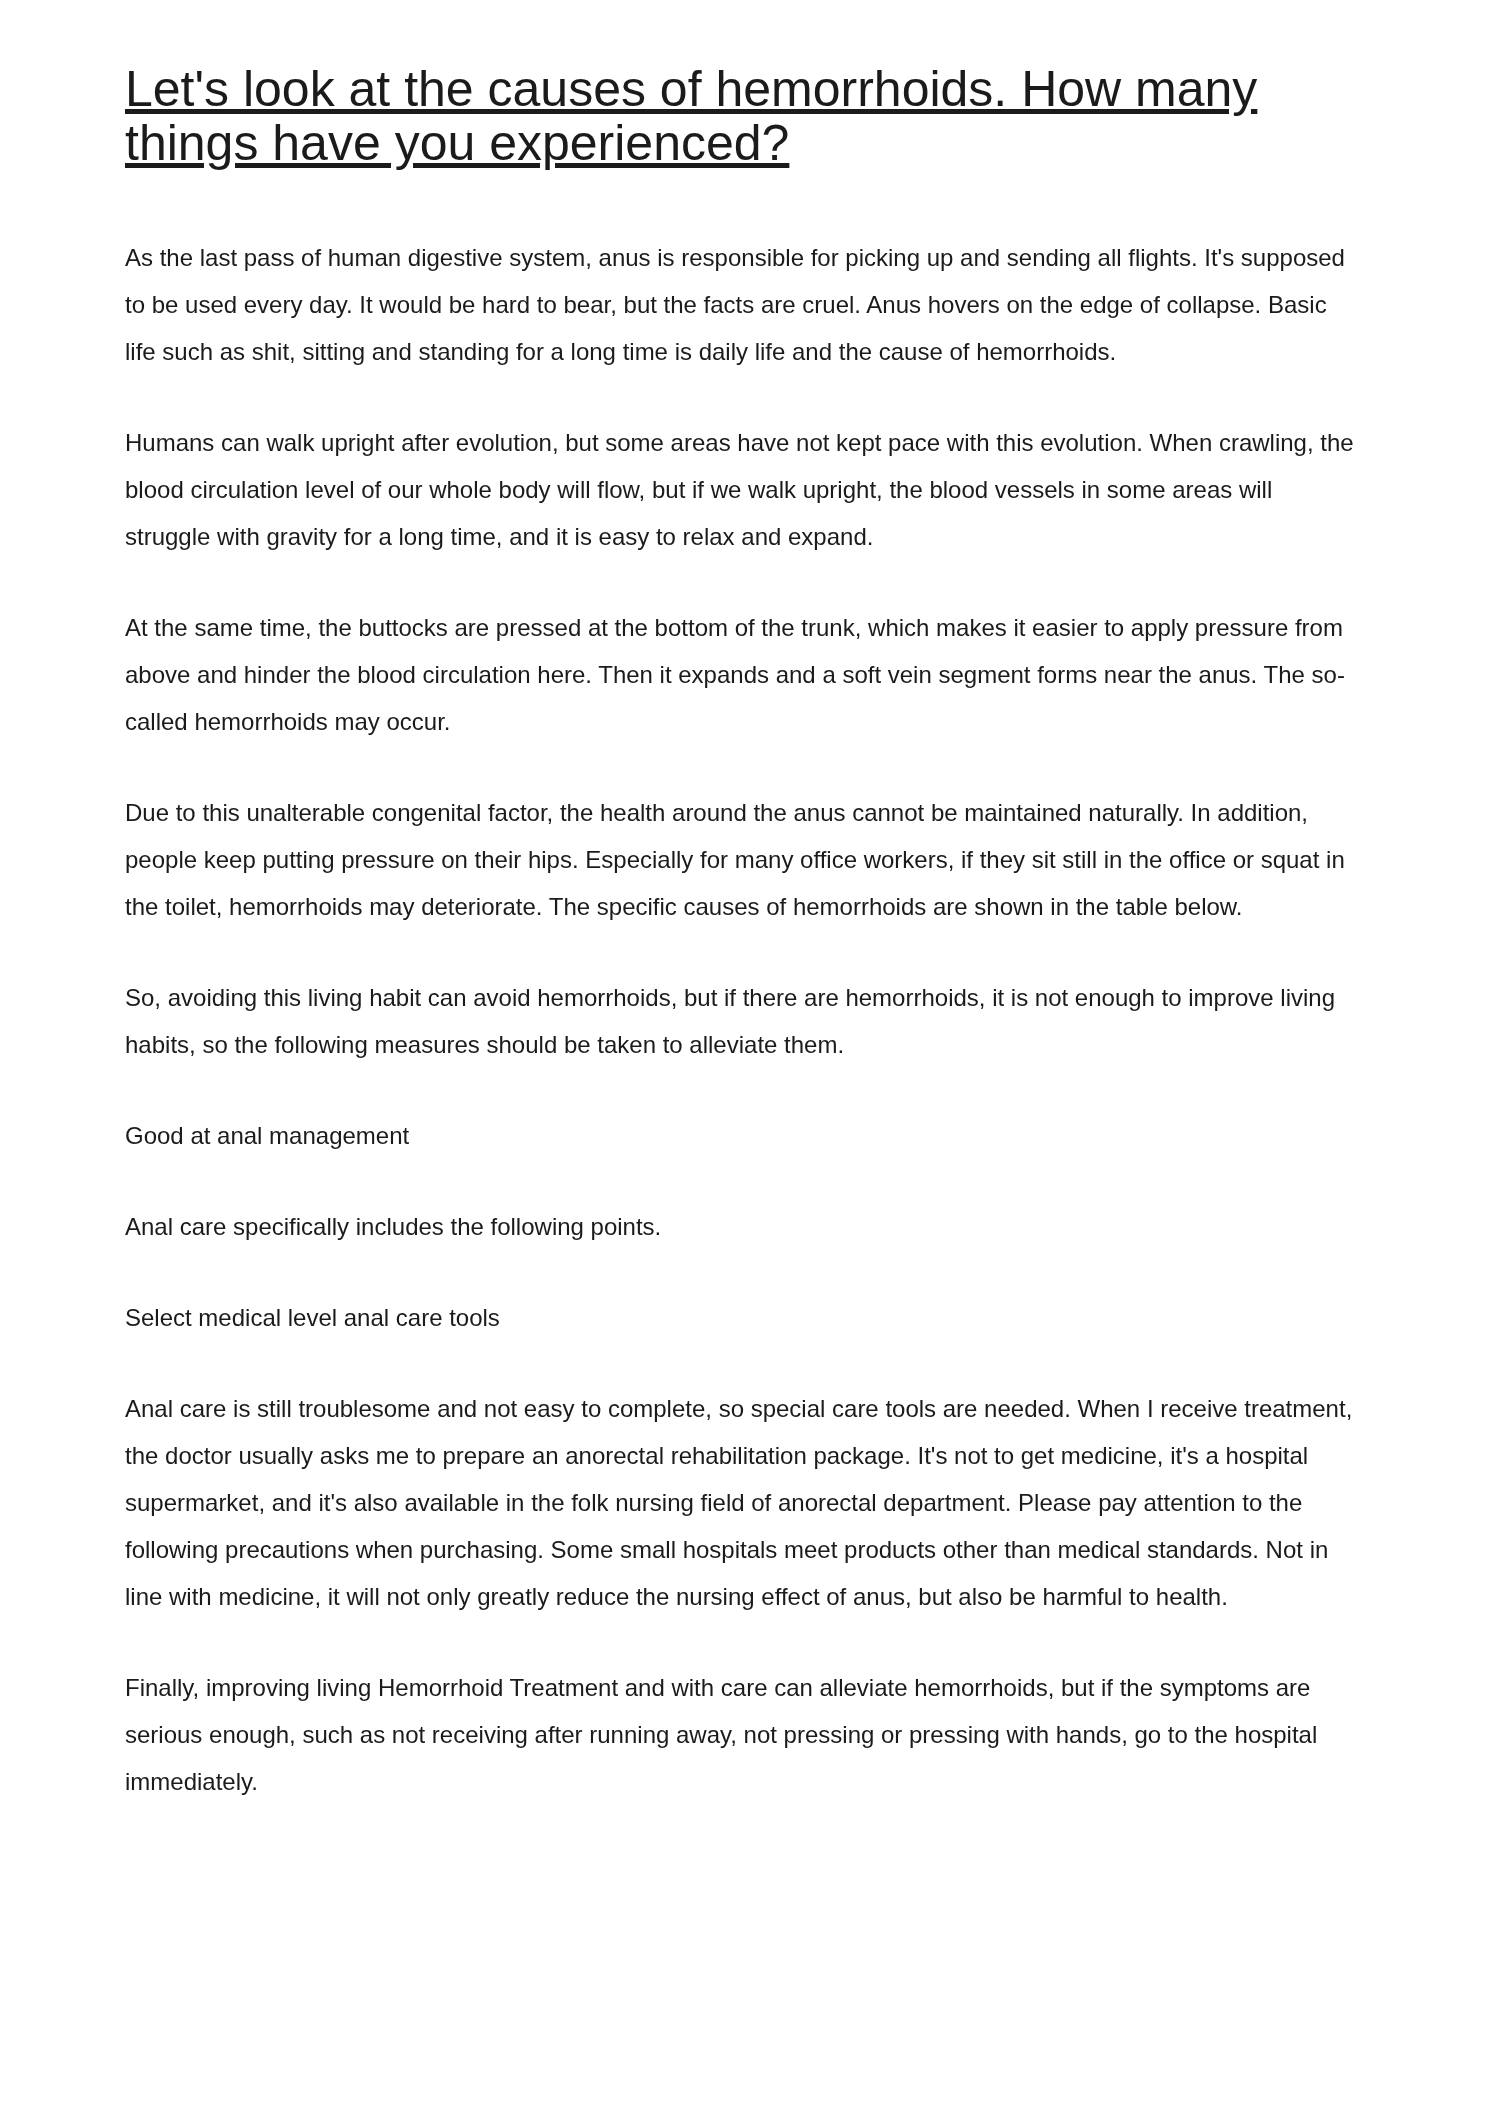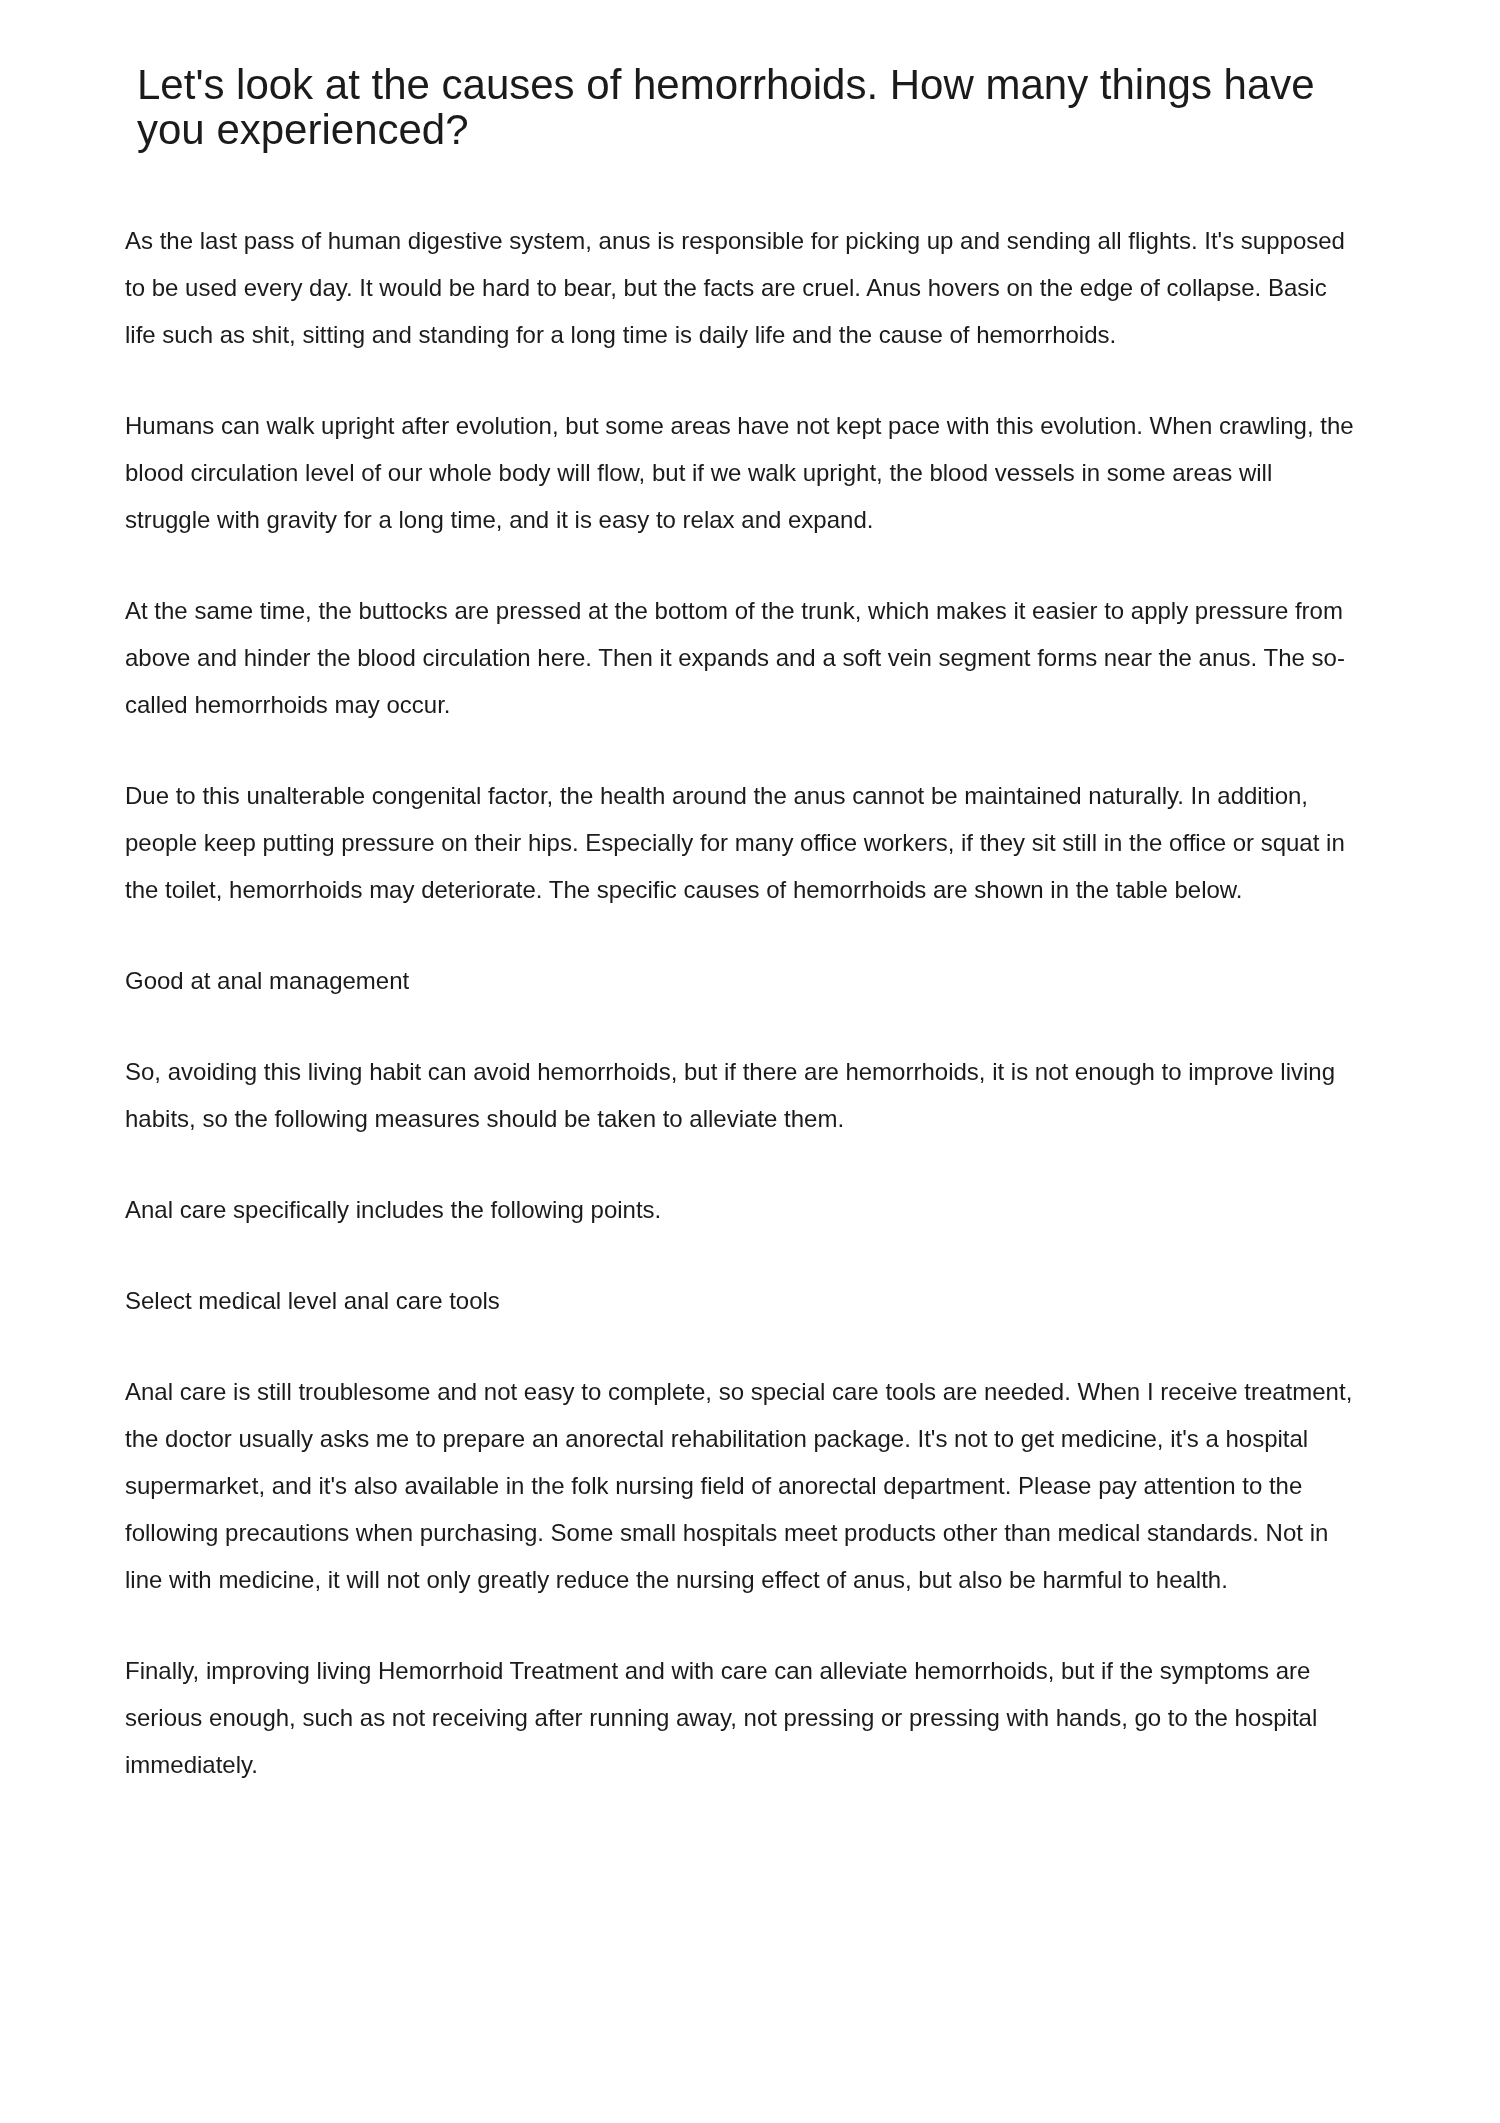--- a/index.html
+++ b/index.html
@@ -18,26 +18,27 @@
     box-sizing: border-box;
     width: 1500px;
     height: 2123px;
     padding: 62px 140px 0 125px;
     overflow: hidden;
   }
   .article {
     width: 1237px;
   }
   h1.page-title {
-    margin: 0 0 64px 12px;
-    font-size: 42px;
+    margin: 0 0 64px 0;
+    font-size: 50px;
     line-height: 1.08;
     font-weight: 400;
     letter-spacing: 0px;
     color: #1b1b1b;
+    text-decoration: underline;
   }
   .block {
     margin: 0 0 44px 0;
     font-size: 24px;
     line-height: 47px;
     font-weight: 400;
     color: #1b1b1b;
   }
 </style>
 </head>
@@ -50,23 +51,23 @@
 
 
     <p class="block">As the last pass of human digestive system, anus is responsible for picking up and sending all flights. It's supposed to be used every day. It would be hard to bear, but the facts are cruel. Anus hovers on the edge of collapse. Basic life such as shit, sitting and standing for a long time is daily life and the cause of hemorrhoids.</p>
 
     <p class="block">Humans can walk upright after evolution, but some areas have not kept pace with this evolution. When crawling, the blood circulation level of our whole body will flow, but if we walk upright, the blood vessels in some areas will struggle with gravity for a long time, and it is easy to relax and expand.</p>
 
     <p class="block">At the same time, the buttocks are pressed at the bottom of the trunk, which makes it easier to apply pressure from above and hinder the blood circulation here. Then it expands and a soft vein segment forms near the anus. The so-called hemorrhoids may occur.</p>
 
     <p class="block">Due to this unalterable congenital factor, the health around the anus cannot be maintained naturally. In addition, people keep putting pressure on their hips. Especially for many office workers, if they sit still in the office or squat in the toilet, hemorrhoids may deteriorate. The specific causes of hemorrhoids are shown in the table below.</p>
 
+    <p class="block">So, avoiding this living habit can avoid hemorrhoids, but if there are hemorrhoids, it is not enough to improve living habits, so the following measures should be taken to alleviate them.</p>
+
     <p class="block">Good at anal management</p>
-
-    <p class="block">So, avoiding this living habit can avoid hemorrhoids, but if there are hemorrhoids, it is not enough to improve living habits, so the following measures should be taken to alleviate them.</p>
 
     <p class="block">Anal care specifically includes the following points.</p>
 
     <p class="block">Select medical level anal care tools</p>
 
     <p class="block">Anal care is still troublesome and not easy to complete, so special care tools are needed. When I receive treatment, the doctor usually asks me to prepare an anorectal rehabilitation package. It's not to get medicine, it's a hospital supermarket, and it's also available in the folk nursing field of anorectal department. Please pay attention to the following precautions when purchasing. Some small hospitals meet products other than medical standards. Not in line with medicine, it will not only greatly reduce the nursing effect of anus, but also be harmful to health.</p>
 
     <p class="block">Finally, improving living Hemorrhoid Treatment and with care can alleviate hemorrhoids, but if the symptoms are serious enough, such as not receiving after running away, not pressing or pressing with hands, go to the hospital immediately.</p>
 
   </article>

